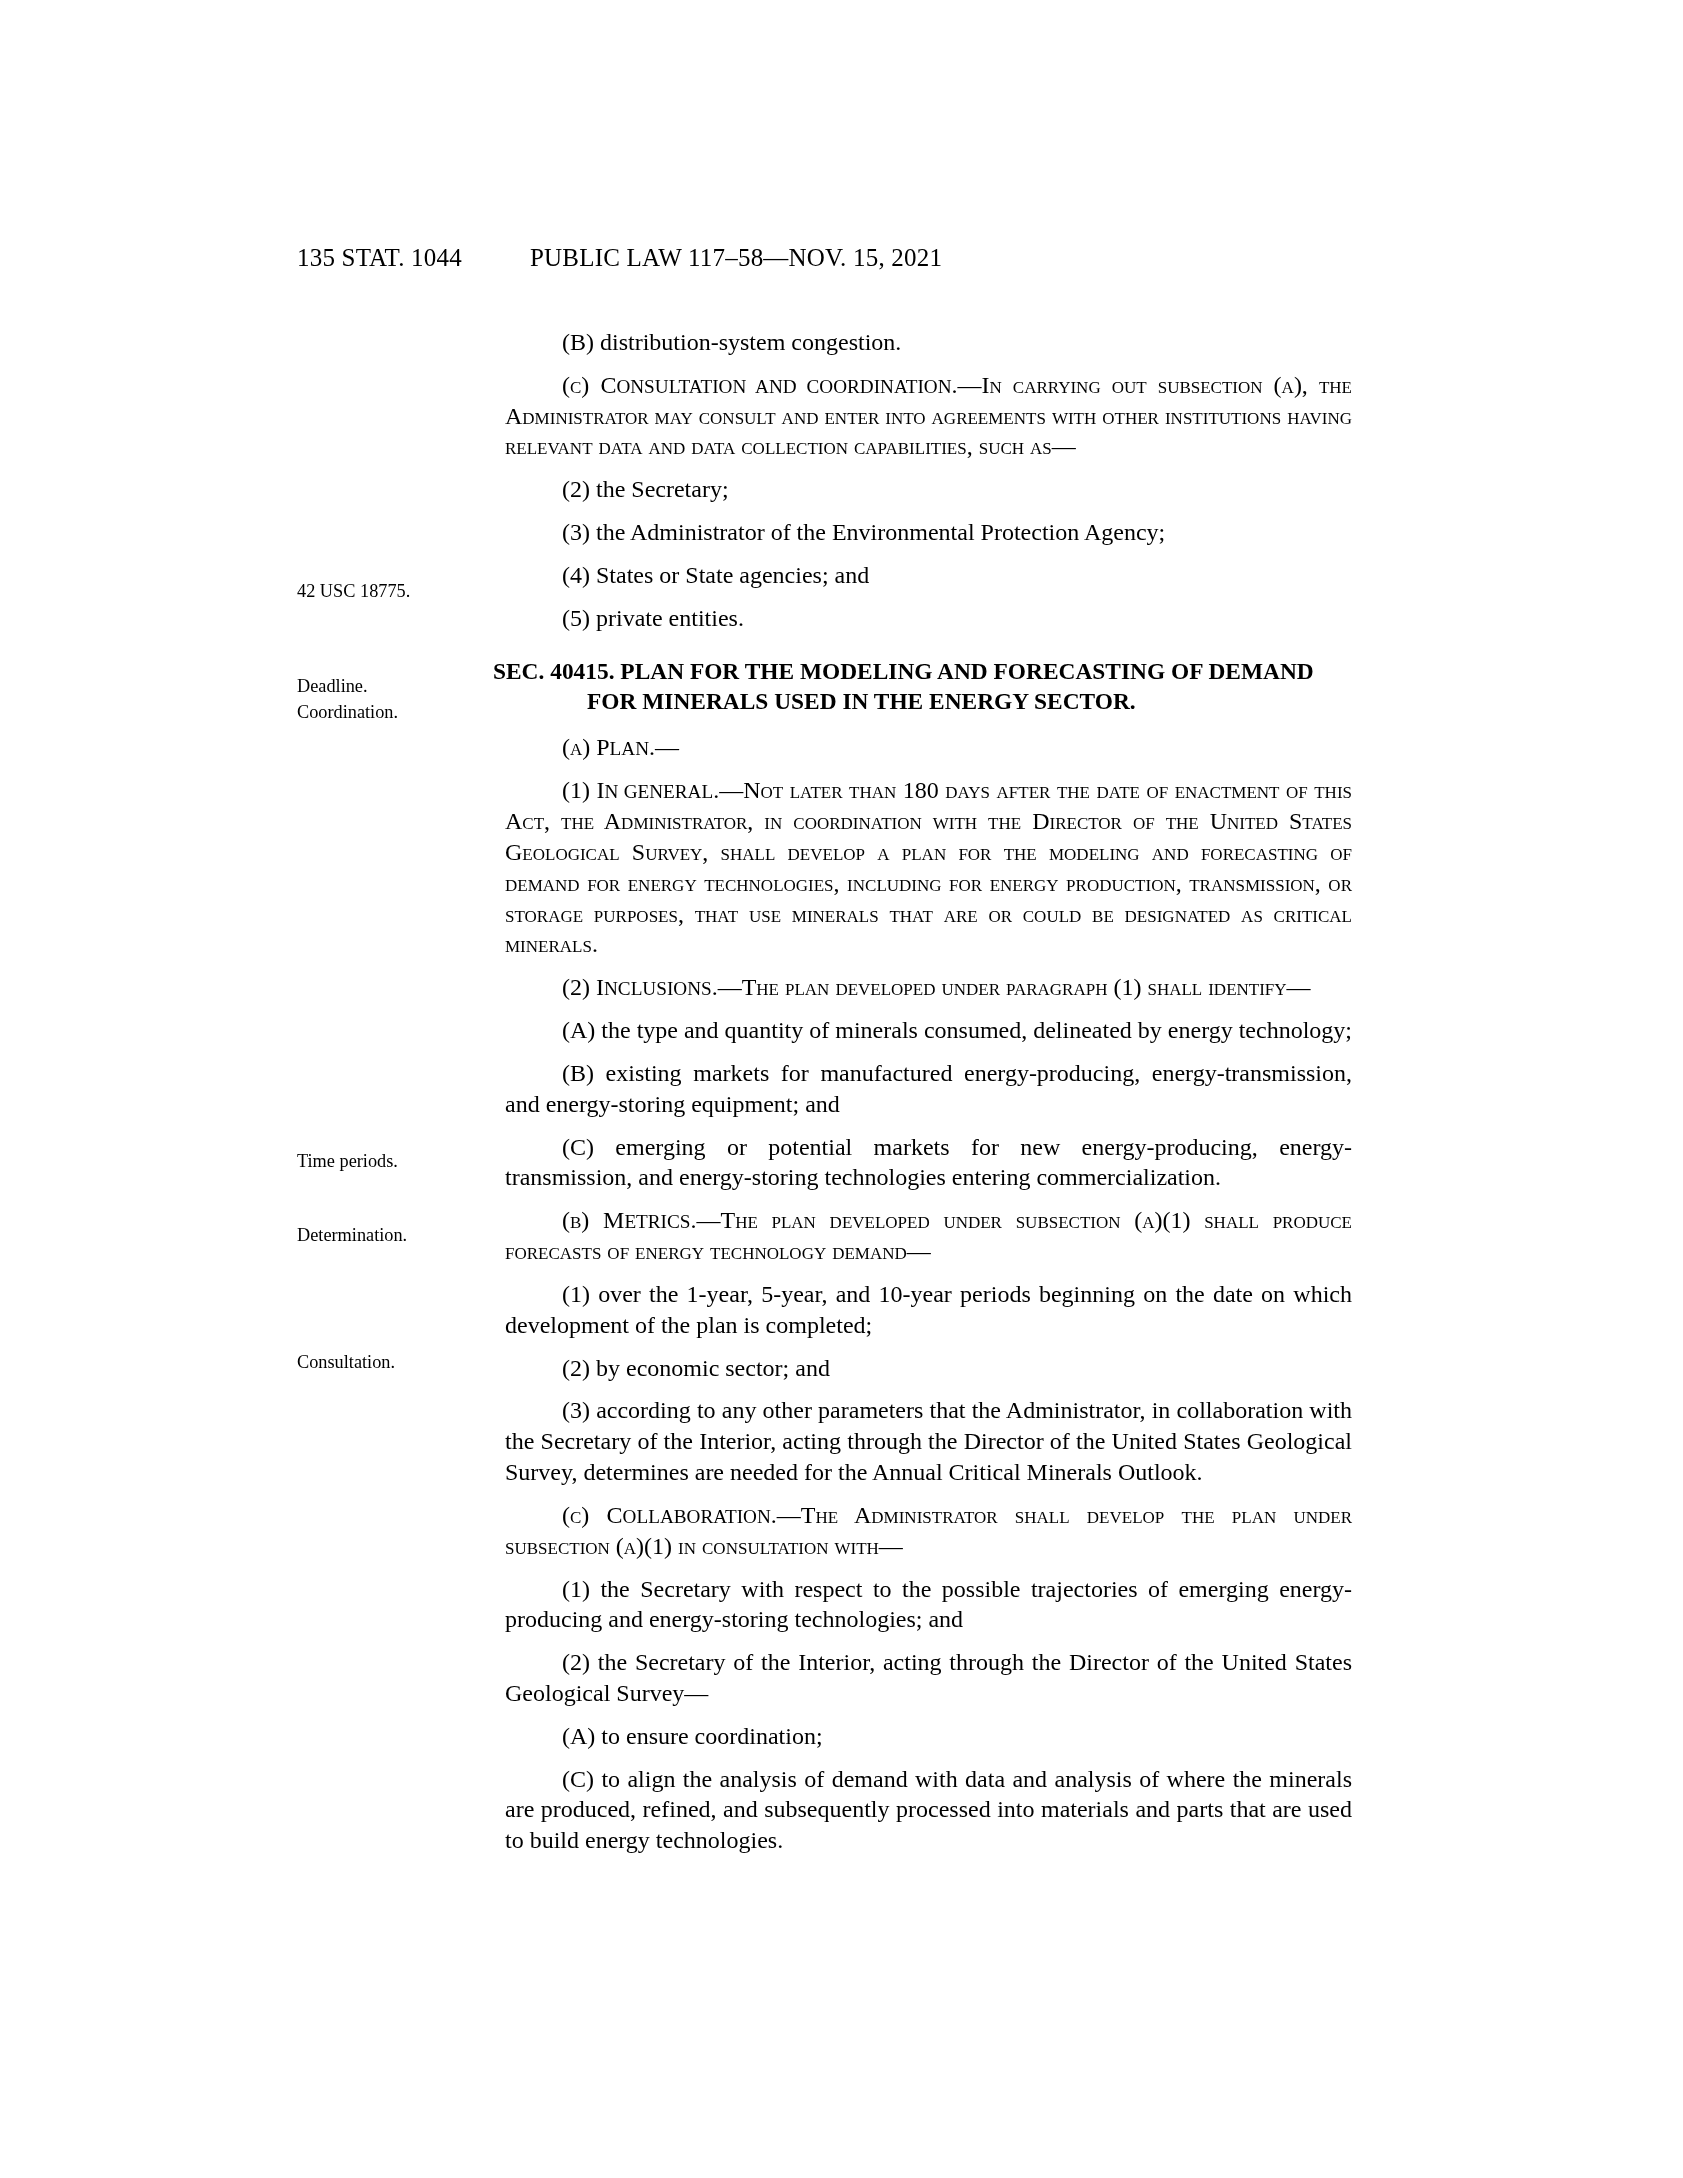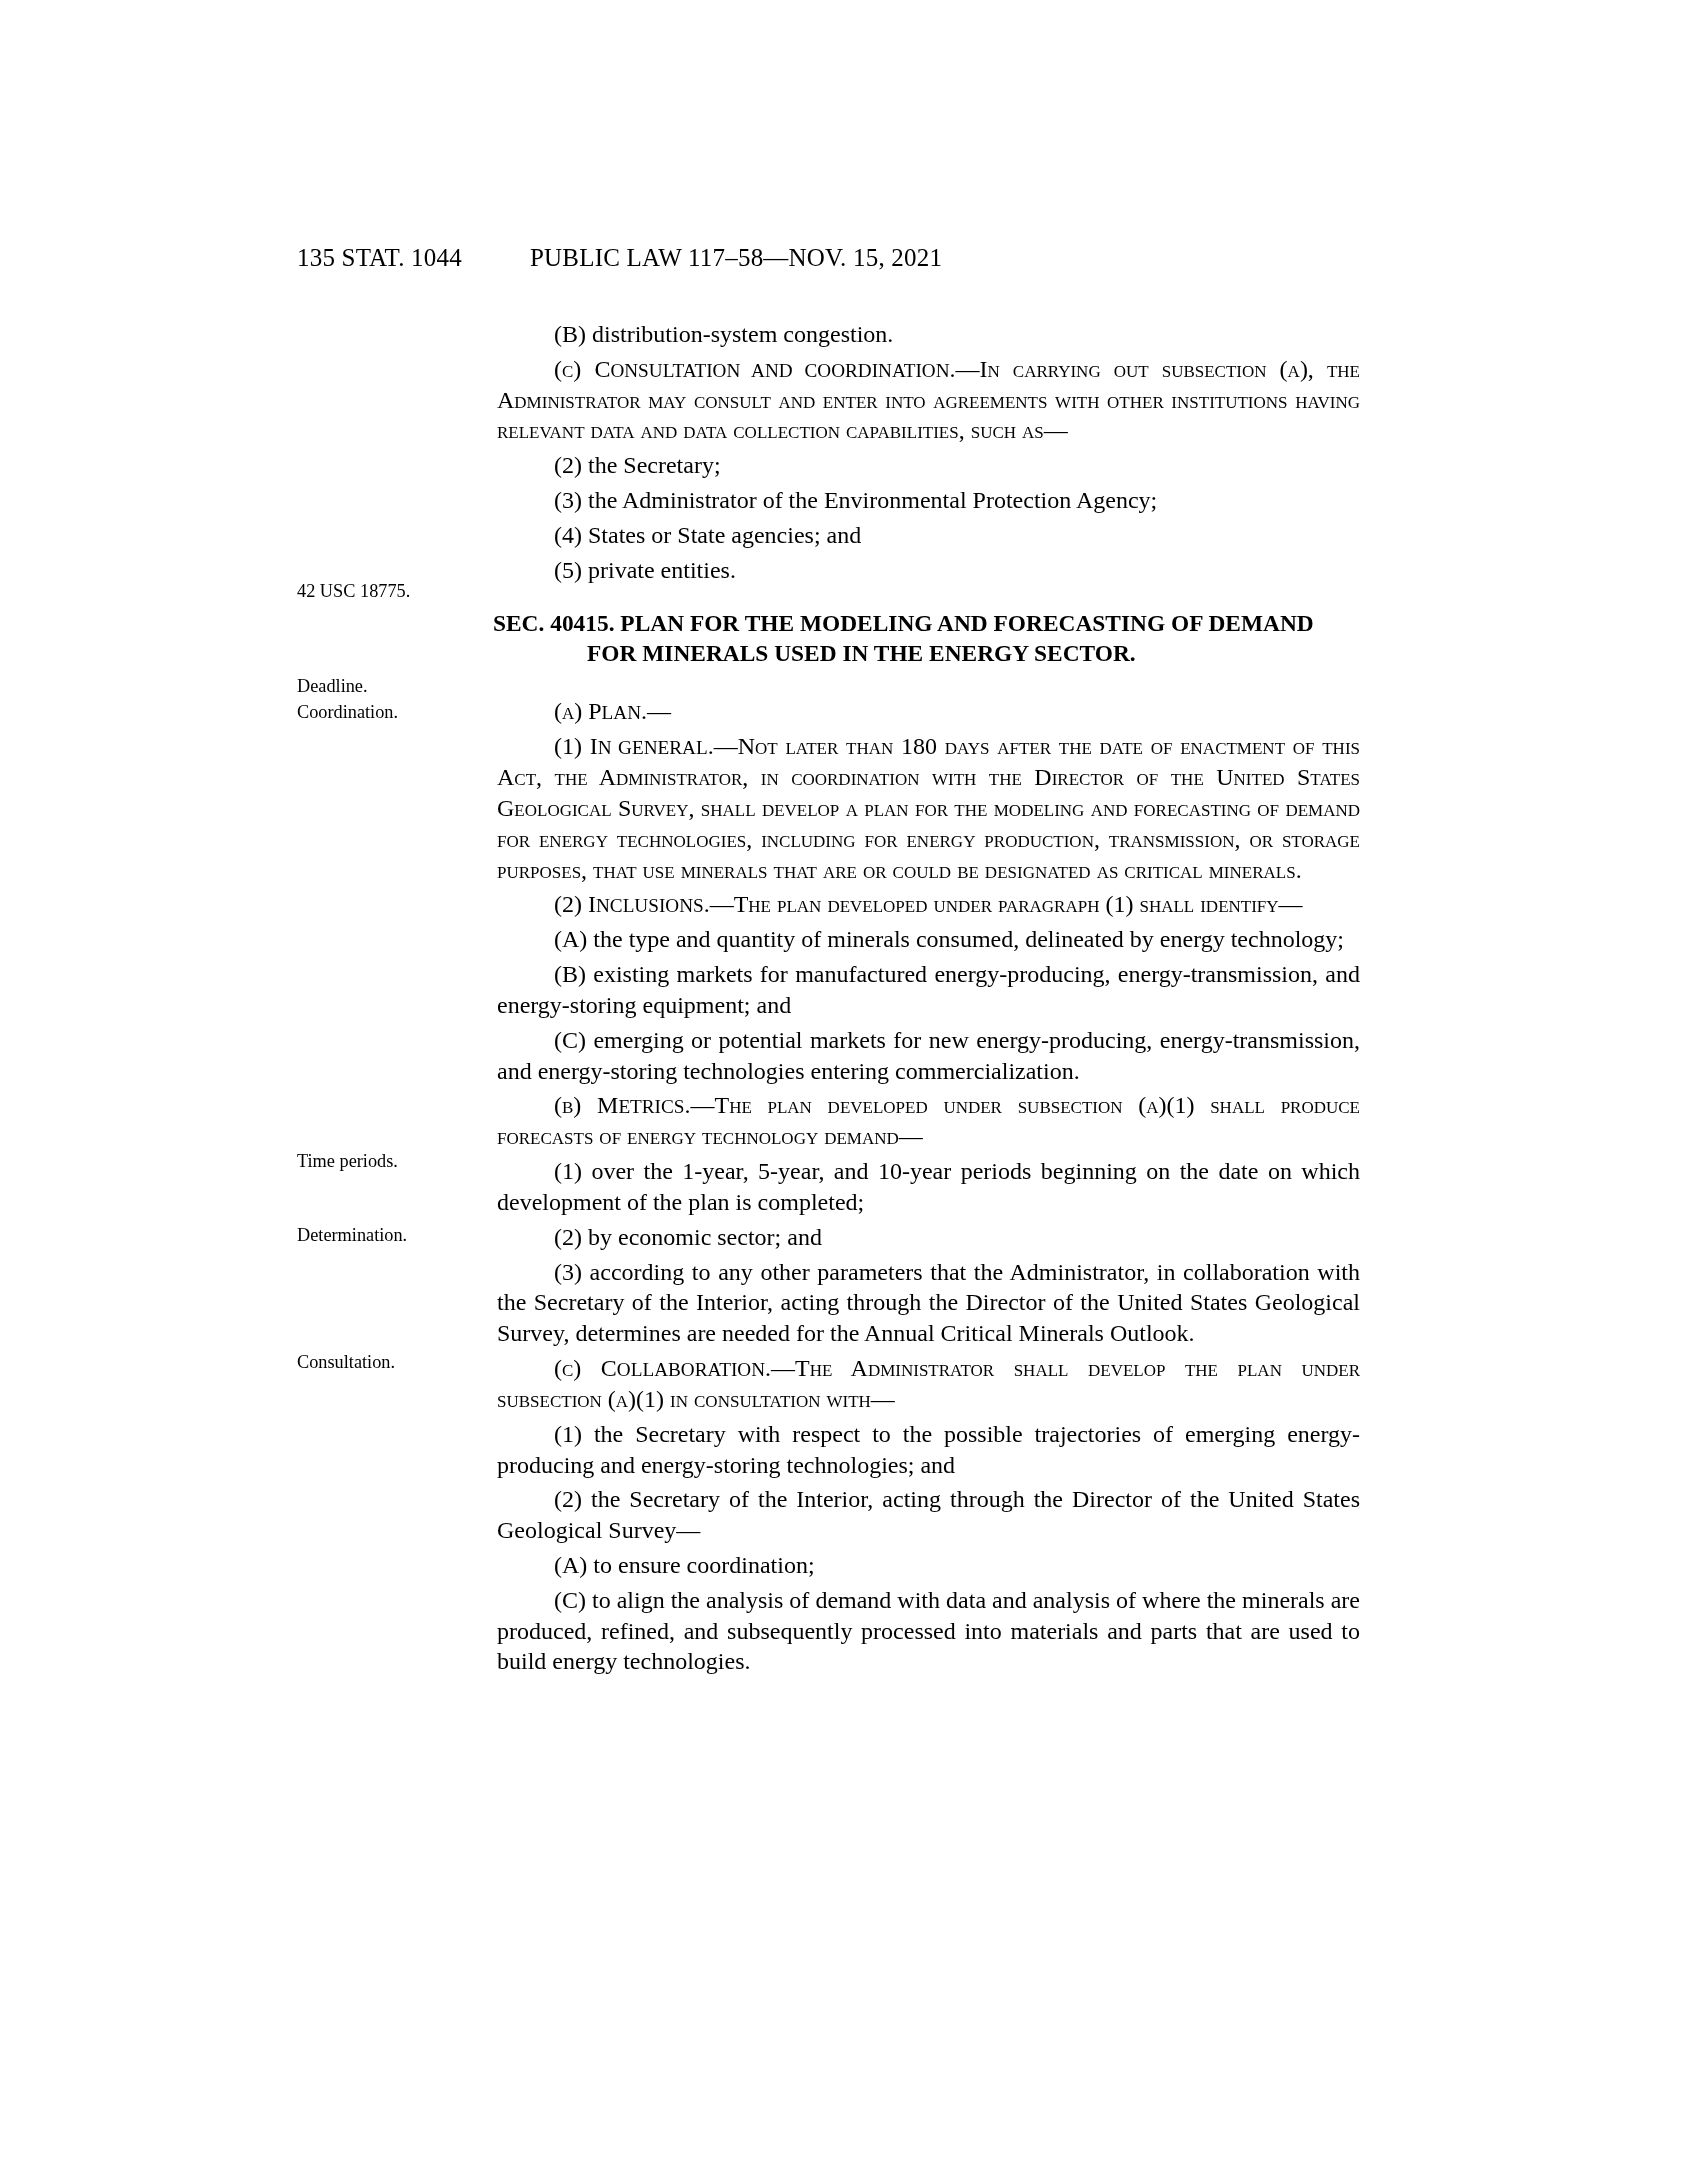--- a/index.html
+++ b/index.html
@@ -43,31 +43,31 @@
     position: absolute;
     top: 312px;
     left: 493px;
     width: 871px;
     font-size: 24px;
     line-height: 1.285;
     text-align: justify;
     text-justify: inter-word;
   }
   .col p {
-    margin: 4px;
+    margin: 12px;
   }
   .ind-1 { text-indent: 57px; }
   .sc {
     font-variant: small-caps;
   }
 
   
   .sec-head {
     margin-top: 22px;
-    margin-bottom: 28px;
+    margin-bottom: 16px;
     font-weight: bold;
     font-size: 23.4px;
     text-align: left;
     line-height: 1.3;
   }
   .sec-head .line2 {
     display: block;
     padding-left: 94px;
   }
 

